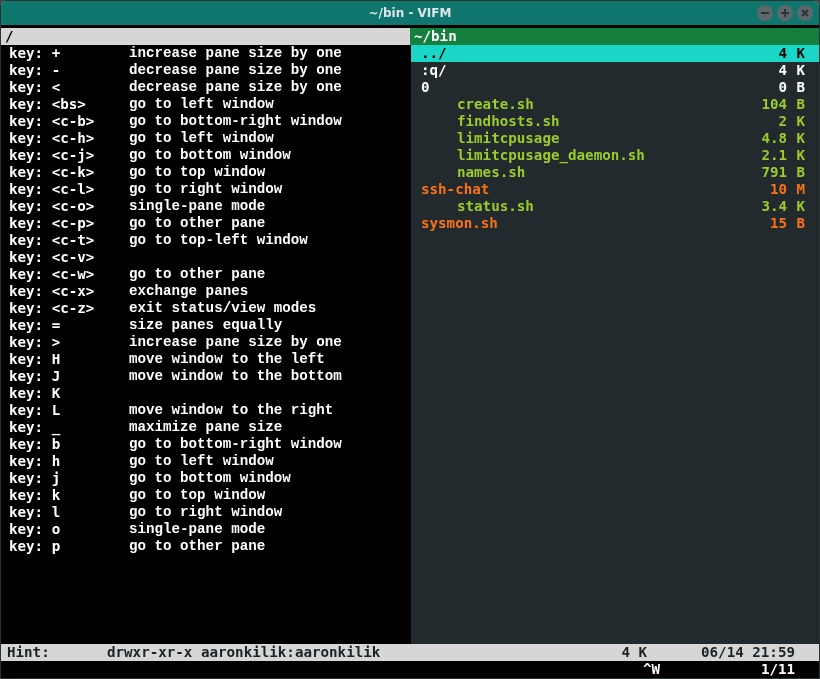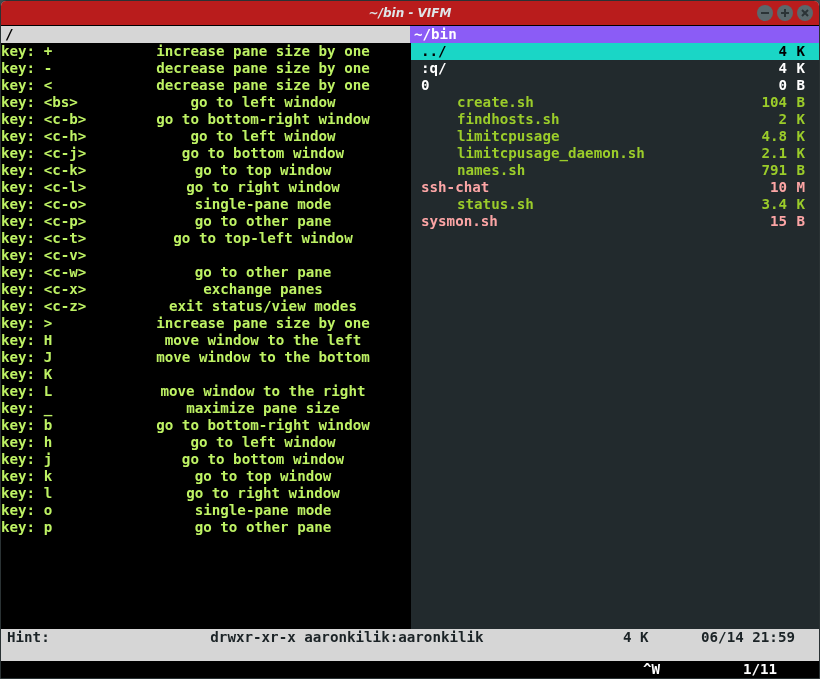--- a/index.html
+++ b/index.html
@@ -1,50 +1,50 @@
 <!DOCTYPE html>
 <html><head>
 <meta charset="utf-8">
 <style>
   html,body{margin:0;padding:0;height:100%;font-family:"DejaVu Sans Mono","Liberation Mono",monospace;font-size:14.2px;line-height:17px;}
   body{background:#3e4a4e;color:#e8e8e8;width:820px;height:679px;overflow:hidden;}
   .win{box-sizing:border-box;width:820px;height:679px;display:flex;flex-direction:column;border:1px solid #2a3234;border-radius:6px 6px 0 0;overflow:hidden;background:#d6d6d6;}
-  .titlebar{height:24px;background:#b91c1c;display:flex;align-items:center;position:relative;color:#dfe6e8;font-family:"DejaVu Sans",sans-serif;font-size:12px;font-weight:bold;border-bottom:1px solid #000000;font-style:italic;}
+  .titlebar{height:24px;background:#0f766e;display:flex;align-items:center;position:relative;color:#dfe6e8;font-family:"DejaVu Sans",sans-serif;font-size:12px;font-weight:bold;border-bottom:3px solid #000000;}
   .titlebar .title{position:absolute;left:50%;transform:translateX(-50%);}
   .titlebar .controls{position:absolute;right:6px;top:4px;display:flex;gap:4px;}
   .tbtn{width:16px;height:16px;border-radius:50%;background:#5b686c;display:flex;align-items:center;justify-content:center;}
   .tbtn svg{width:10px;height:10px;fill:#2b3336;}
   .terminal{flex:1;background:#000;display:flex;flex-direction:column;}
   .tabs{display:flex;height:17px;}
   .tab-left{flex:1;background:#d6d6d6;color:#000;font-weight:bold;padding-left:4px;}
-  .tab-right{flex:1;background:#8b5cf6;color:#fff;font-weight:bold;padding-left:4px;}
+  .tab-right{flex:1;background:#15803d;color:#fff;font-weight:bold;padding-left:4px;}
   .panes{flex:1;display:flex;overflow:hidden;}
   .pane{flex:1;overflow:hidden;}
   .pane-left{background:#000;margin-right:2px;}
   .pane-right{background:#222a2d;}
-  .kline{display:flex;font-weight:bold;color:#bef264;}
+  .kline{display:flex;padding-left:8px;font-weight:bold;color:#ffffff;}
   .kprefix{width:120px;flex:0 0 120px;white-space:pre;}
-  .kdesc{flex:1;text-align:center;padding-right:4px;white-space:pre;}
+  .kdesc{flex:1;text-align:left;padding-right:4px;white-space:pre;font-family:Liberation Mono, monospace;}
   .fline{display:flex;padding:0 10px 0 10px;font-weight:bold;}
   .fname{flex:1;white-space:pre;}
   .fsize{width:40px;text-align:right;white-space:pre;}
   .funit{width:18px;text-align:right;white-space:pre;padding-right:4px;}
   .f-sel{background:#1ad6c6;color:#000;}
   .f-dir{color:#fff;}
   .f-exe{color:#9bcc2a;padding-left:46px;}
-  .f-plain{color:#fca5a5;}
-  .statusbar{background:#d6d6d6;color:#1b2326;font-weight:bold;height:32px;display:flex;padding:0 6px;}
+  .f-plain{color:#f97316;}
+  .statusbar{background:#d6d6d6;color:#1b2326;font-weight:bold;height:17px;display:flex;padding:0 6px;gap:36px;}
   .st-hint{width:64px;white-space:pre;}
-  .st-perm{flex:1;white-space:pre;text-align:center;}
-  .st-size{width:60px;text-align:left;white-space:pre;}
+  .st-perm{flex:1;white-space:pre;}
+  .st-size{width:60px;text-align:right;white-space:pre;}
   .st-date{width:130px;text-align:center;white-space:pre;}
   .cmdbar{background:#000;color:#fff;height:17px;display:flex;padding:0 6px;font-weight:bold;}
   .cmdbar .spacer{flex:1;}
   .cmdbar .mode{width:100px;text-align:left;white-space:pre;}
-  .cmdbar .pos{width:70px;text-align:left;white-space:pre;}
+  .cmdbar .pos{width:70px;text-align:center;white-space:pre;}
 </style>
 </head>
 <body>
 
 <div class="win">
 
   <div class="titlebar">
     <span class="title">~/bin - VIFM</span>
     <div class="controls">
       <div class="tbtn">
@@ -132,20 +132,24 @@
           </div>
           <div class="kline">
             <span class="kprefix">key: &lt;c-x&gt;</span>
             <span class="kdesc">exchange panes</span>
           </div>
           <div class="kline">
             <span class="kprefix">key: &lt;c-z&gt;</span>
             <span class="kdesc">exit status/view modes</span>
           </div>
           <div class="kline">
+            <span class="kprefix">key: =</span>
+            <span class="kdesc">size panes equally</span>
+          </div>
+          <div class="kline">
             <span class="kprefix">key: &gt;</span>
             <span class="kdesc">increase pane size by one</span>
           </div>
           <div class="kline">
             <span class="kprefix">key: H</span>
             <span class="kdesc">move window to the left</span>
           </div>
           <div class="kline">
             <span class="kprefix">key: J</span>
             <span class="kdesc">move window to the bottom</span>

